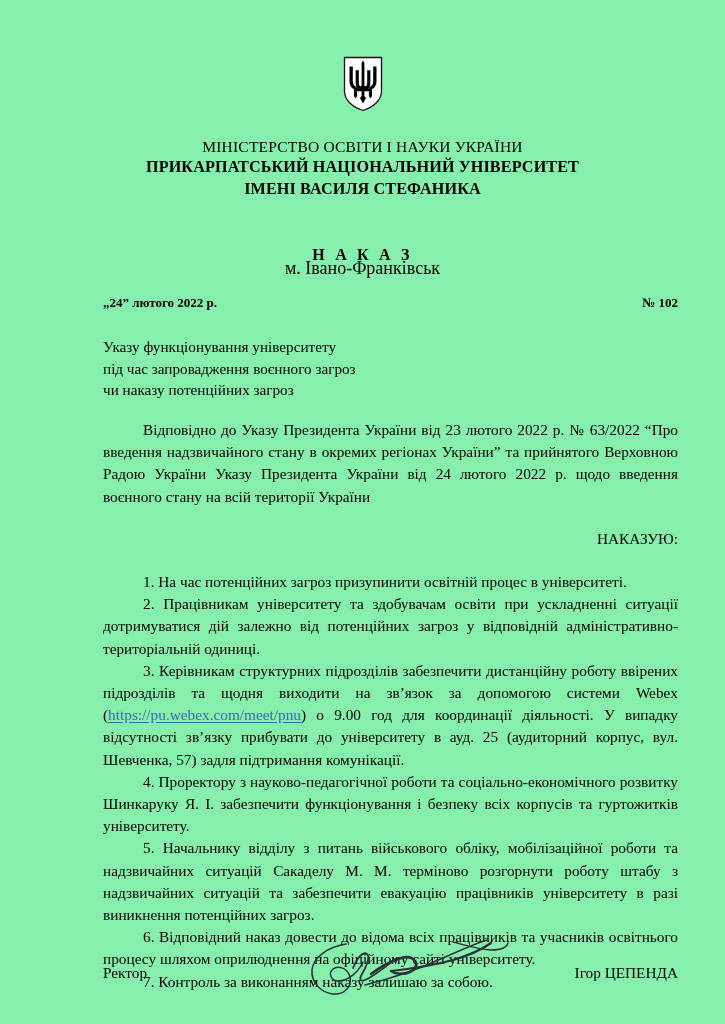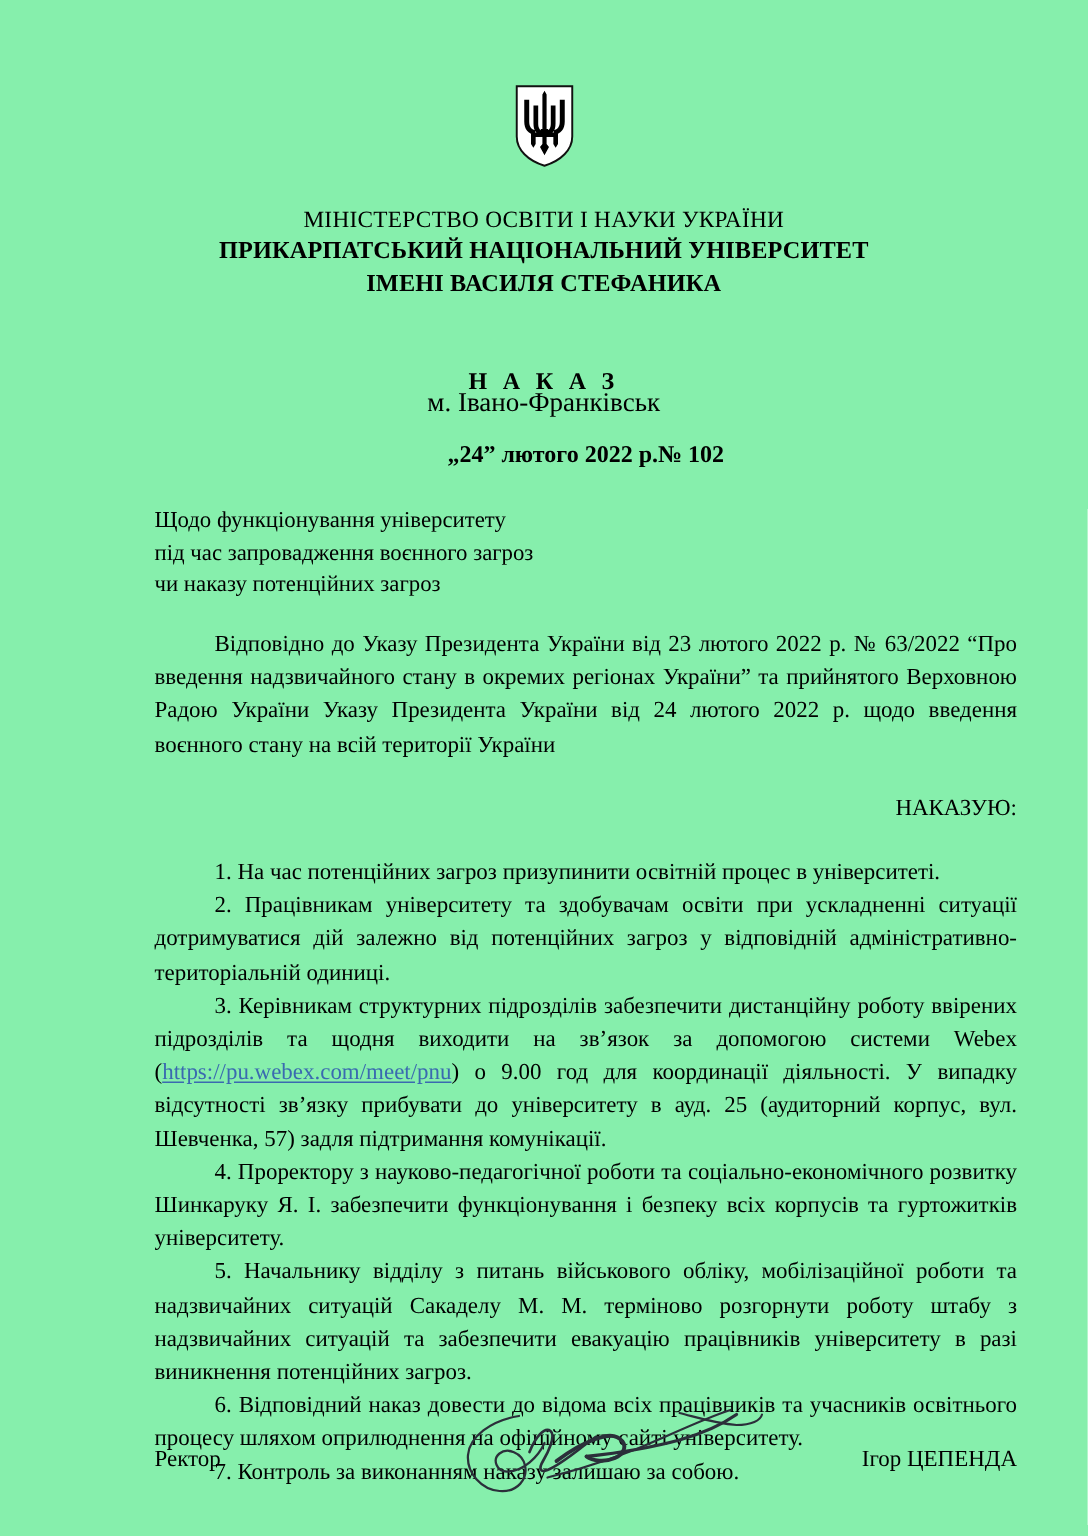--- a/index.html
+++ b/index.html
@@ -80,24 +80,24 @@
     font-size: 18px;
   }
 
   
   .meta-row {
     position: absolute;
     top: 295px;
     left: 103px;
     width: 575px;
     display: flex;
-    justify-content: center;
+    justify-content: space-between;
     align-items: baseline;
     font-weight: bold;
-    font-size: 16px;
+    font-size: 13px;
   }
 
   
   .subject {
     position: absolute;
     top: 336px;
     left: 103px;
     width: 380px;
     font-size: 15.2px;
     line-height: 21.5px;
@@ -199,21 +199,21 @@
 
   <div class="doc-kind">Н А К А З</div>
   <div class="doc-city">м. Івано-Франківськ</div>
 
   <div class="meta-row">
     <span>„24” лютого 2022 р.</span>
     <span>№ 102</span>
   </div>
 
   <div class="subject">
-    <div>Щодо функціонування університету</div>
+    <div>Указу функціонування університету</div>
     <div>під час запровадження воєнного загроз</div>
     <div>чи наказу потенційних загроз</div>
   </div>
 
   <div class="body-block">
 
     <p class="just last-full">Відповідно до Указу Президента України від 23 лютого 2022 р. № 63/2022 “Про введення надзвичайного стану в окремих регіонах України” та прийнятого Верховною Радою України Указу Президента України від 24 лютого 2022 р. щодо введення воєнного стану на всій території України</p>
 
     <div class="spacer-sm"></div>
 

